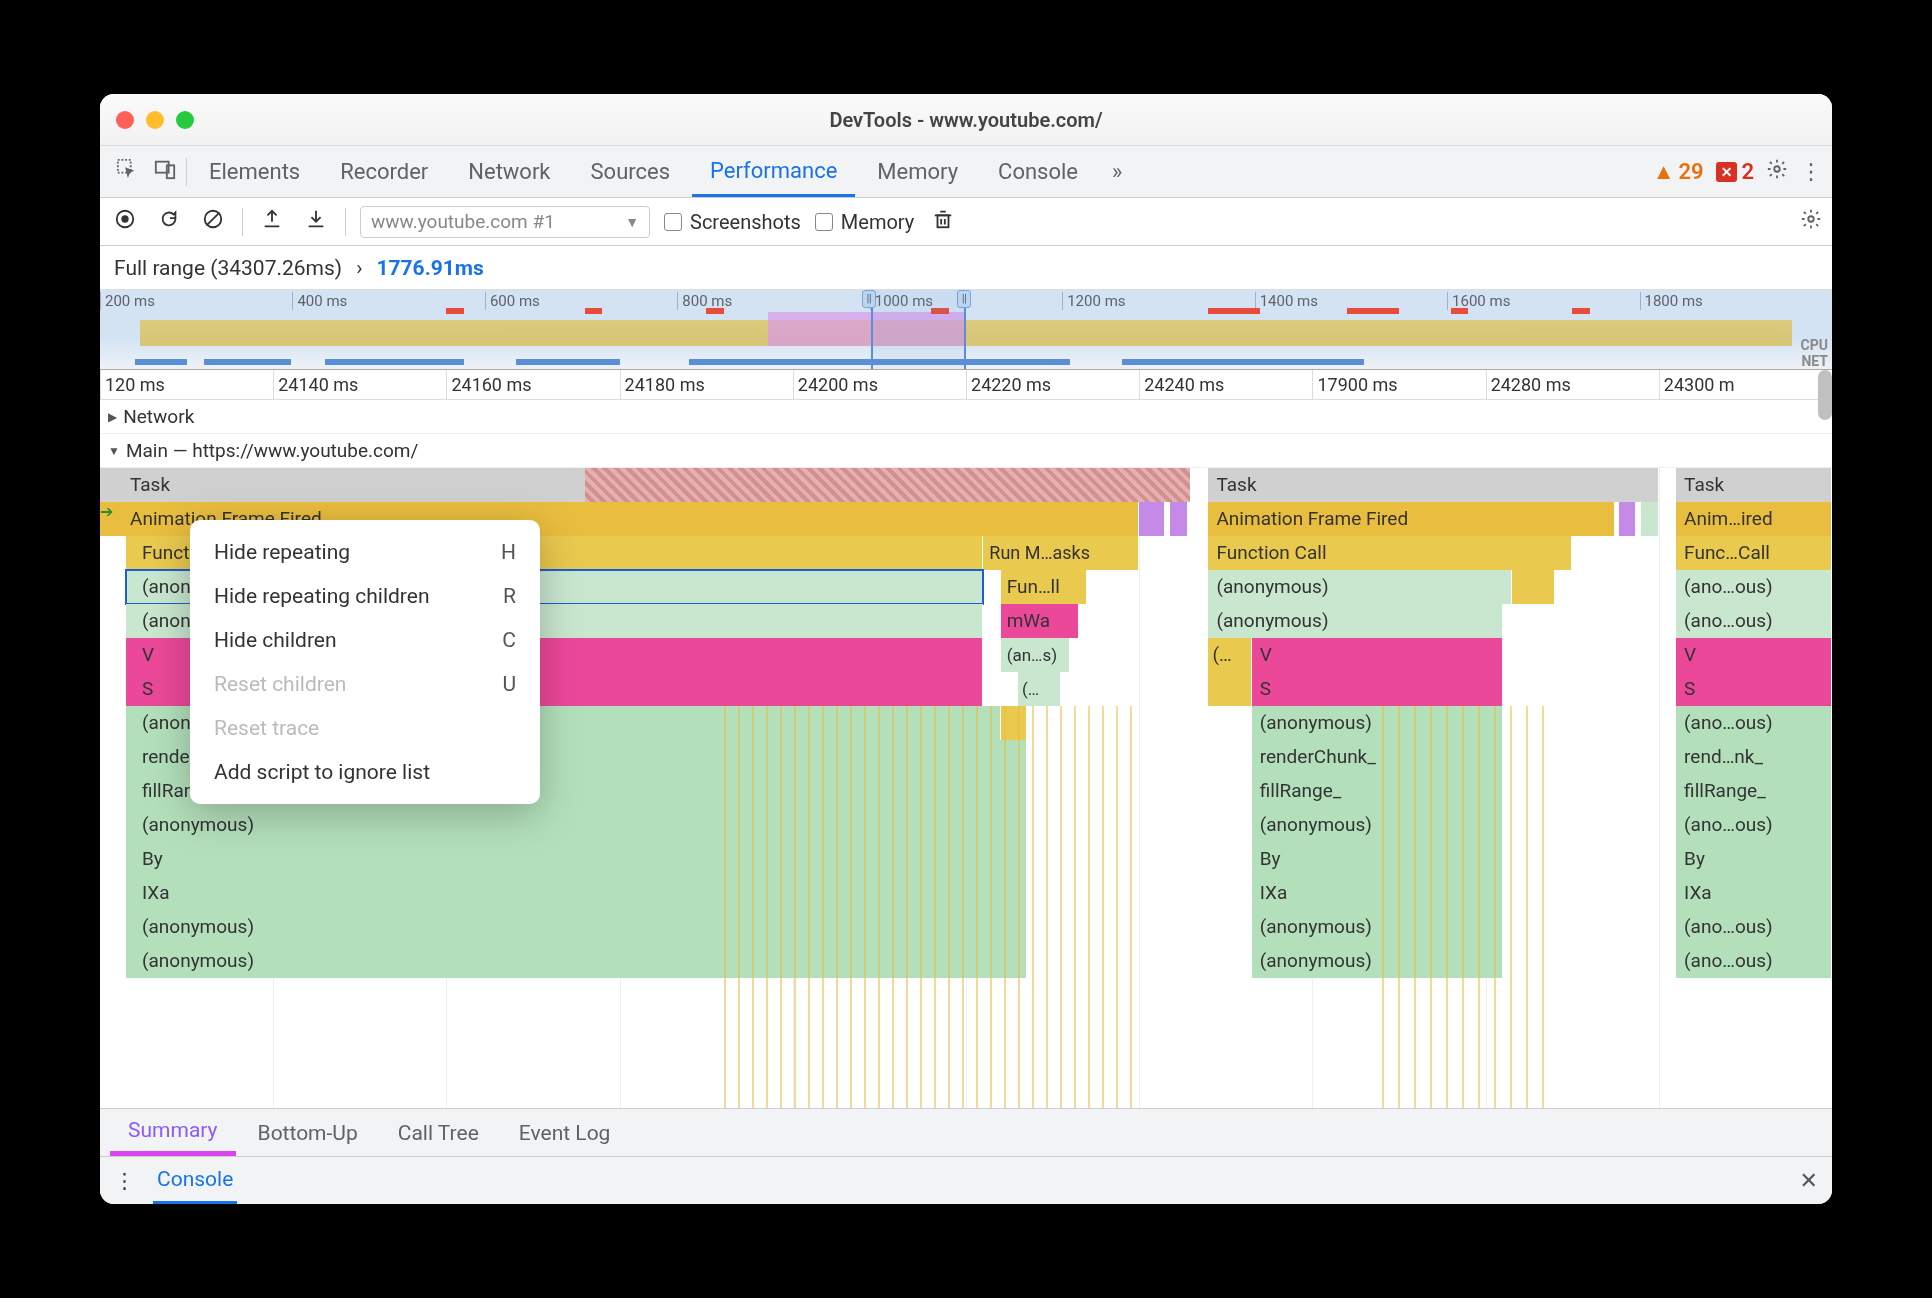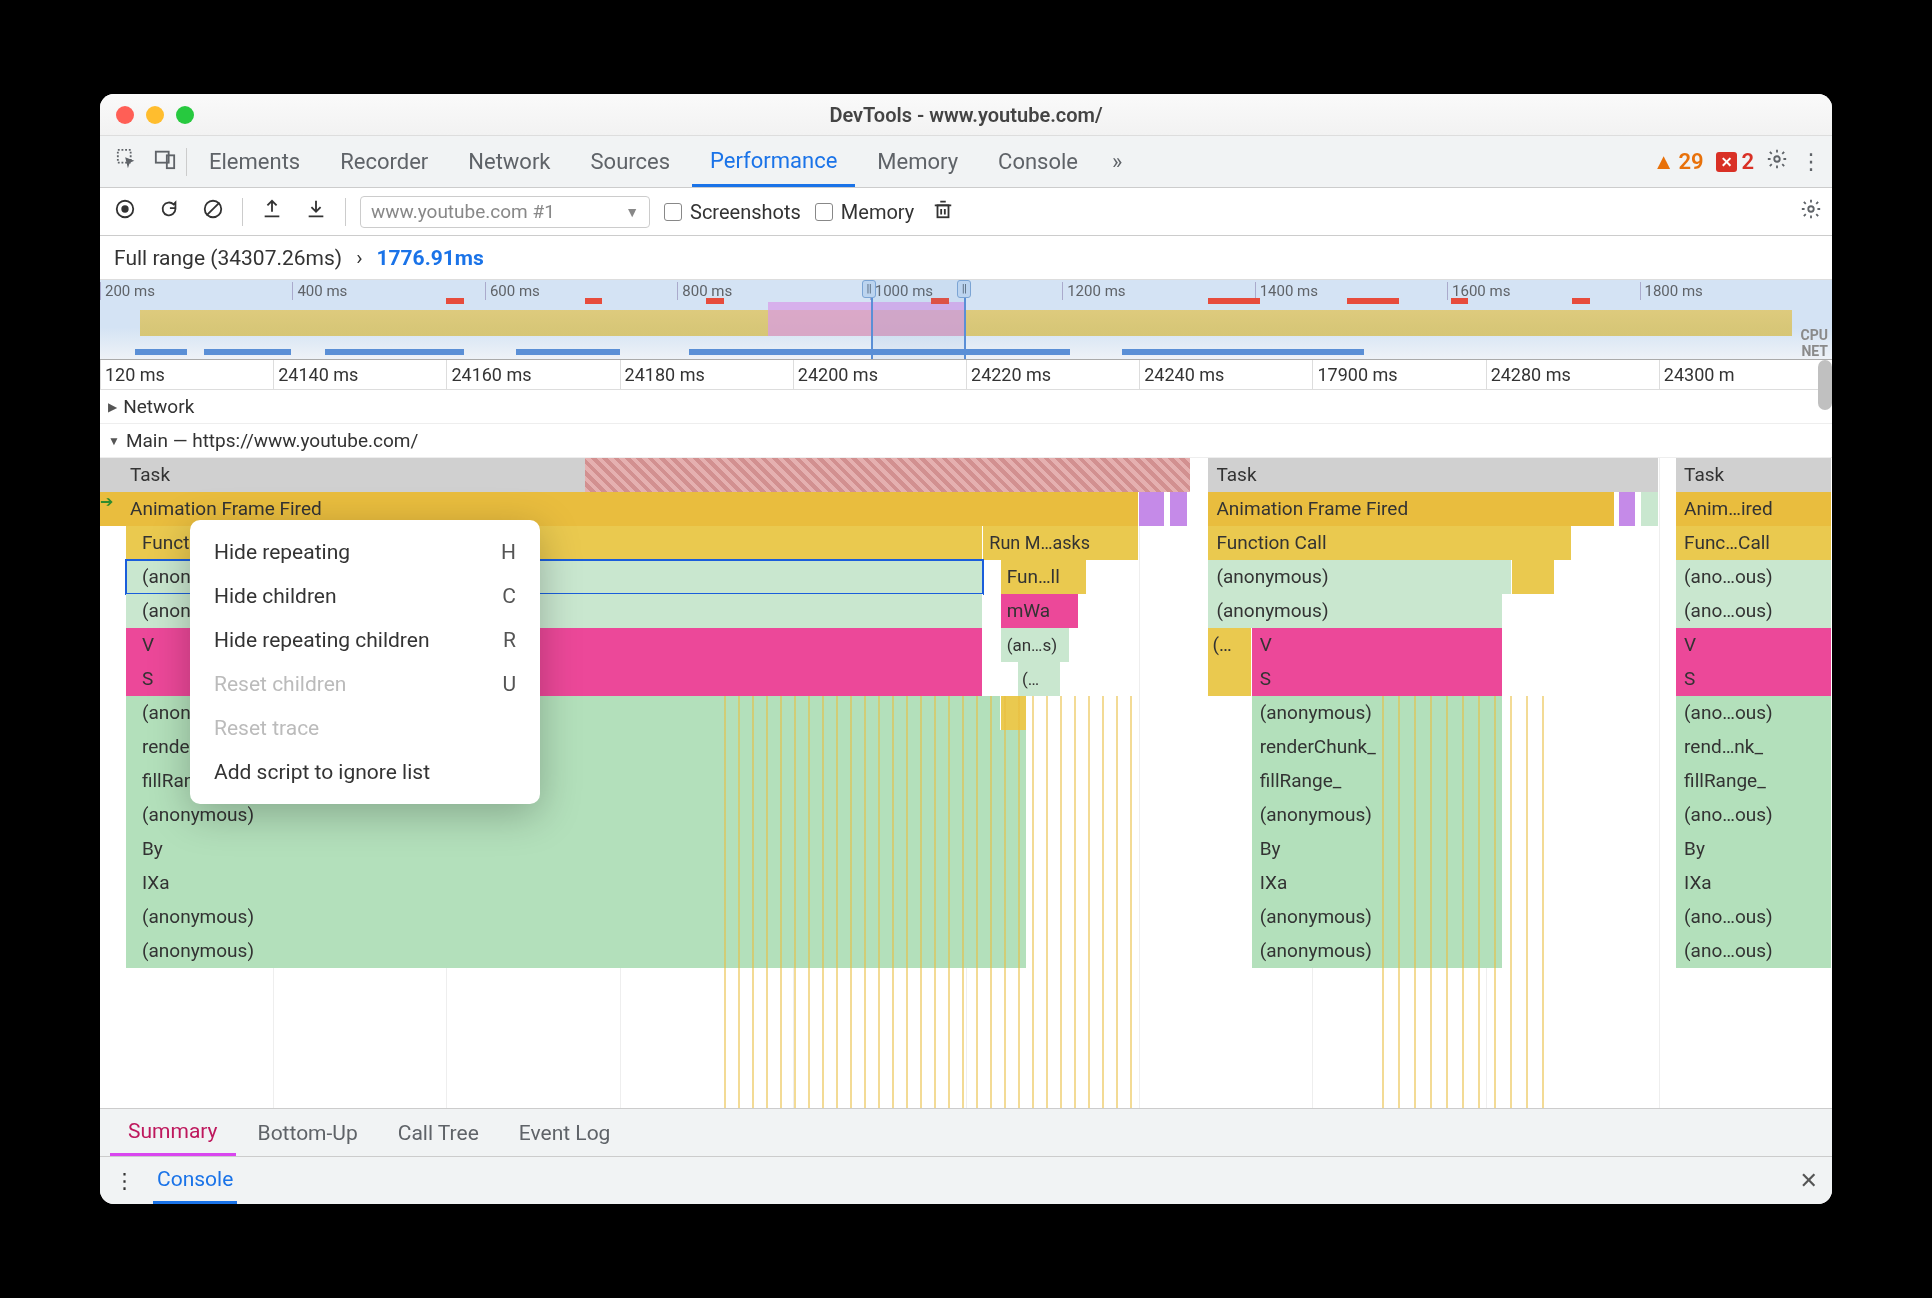--- a/index.html
+++ b/index.html
@@ -18,21 +18,21 @@
     width: 1732px;
     height: 1110px;
     background: #fff;
     border-radius: 14px;
     overflow: hidden;
     box-shadow: 0 20px 60px rgba(0,0,0,0.5);
     display: flex;
     flex-direction: column;
   }
   .titlebar {
-    height: 42px;
+    height: 52px;
     background: linear-gradient(#fafafa,#f2f2f2);
     display: flex;
     align-items: center;
     padding: 0 16px;
     border-bottom: 1px solid #ddd;
     position: relative;
   }
   .traffic { display: flex; gap: 12px; }
   .traffic div { width: 18px; height: 18px; border-radius: 50%; }
   .red { background: #ff5f56; }
@@ -159,21 +159,21 @@
     border-top:1px solid #ccc;
     background:#f1f3f4;
     display:flex;
     align-items:center;
     padding:0 10px;
     gap:4px;
     font-size:21px;
     color:#5f6368;
   }
   .btab { padding:0 18px; height:100%; display:flex; align-items:center; cursor:pointer;}
-  .btab.active { color:#be185d; border-bottom:3px solid #d946ef;}
+  .btab.active { color:#8b5cf6; border-bottom:5px solid #d946ef;}
   .drawer {
     height:48px;
     border-top:1px solid #ccc;
     display:flex;
     align-items:center;
     padding:0 14px;
     gap:18px;
     font-size:21px;
     background:#f1f3f4;
   }
@@ -478,26 +478,26 @@
 
     <div style="position:absolute; left:0; top:34px; color:#2e8b2e; font-size:16px;">➔</div>
   </div>
 
   <div class="context-menu">
     <div class="cm-item">
         <span>Hide repeating</span>
         <span class="sc">H</span>
       </div>
     <div class="cm-item">
+        <span>Hide repeating children</span>
+        <span class="sc">R</span>
+      </div>
+    <div class="cm-item">
         <span>Hide children</span>
         <span class="sc">C</span>
-      </div>
-    <div class="cm-item">
-        <span>Hide repeating children</span>
-        <span class="sc">R</span>
       </div>
     <div class="cm-item dis">
         <span>Reset children</span>
         <span class="sc">U</span>
       </div>
     <div class="cm-item dis">
         <span>Reset trace</span>
       </div>
     <div class="cm-item">
         <span>Add script to ignore list</span>

